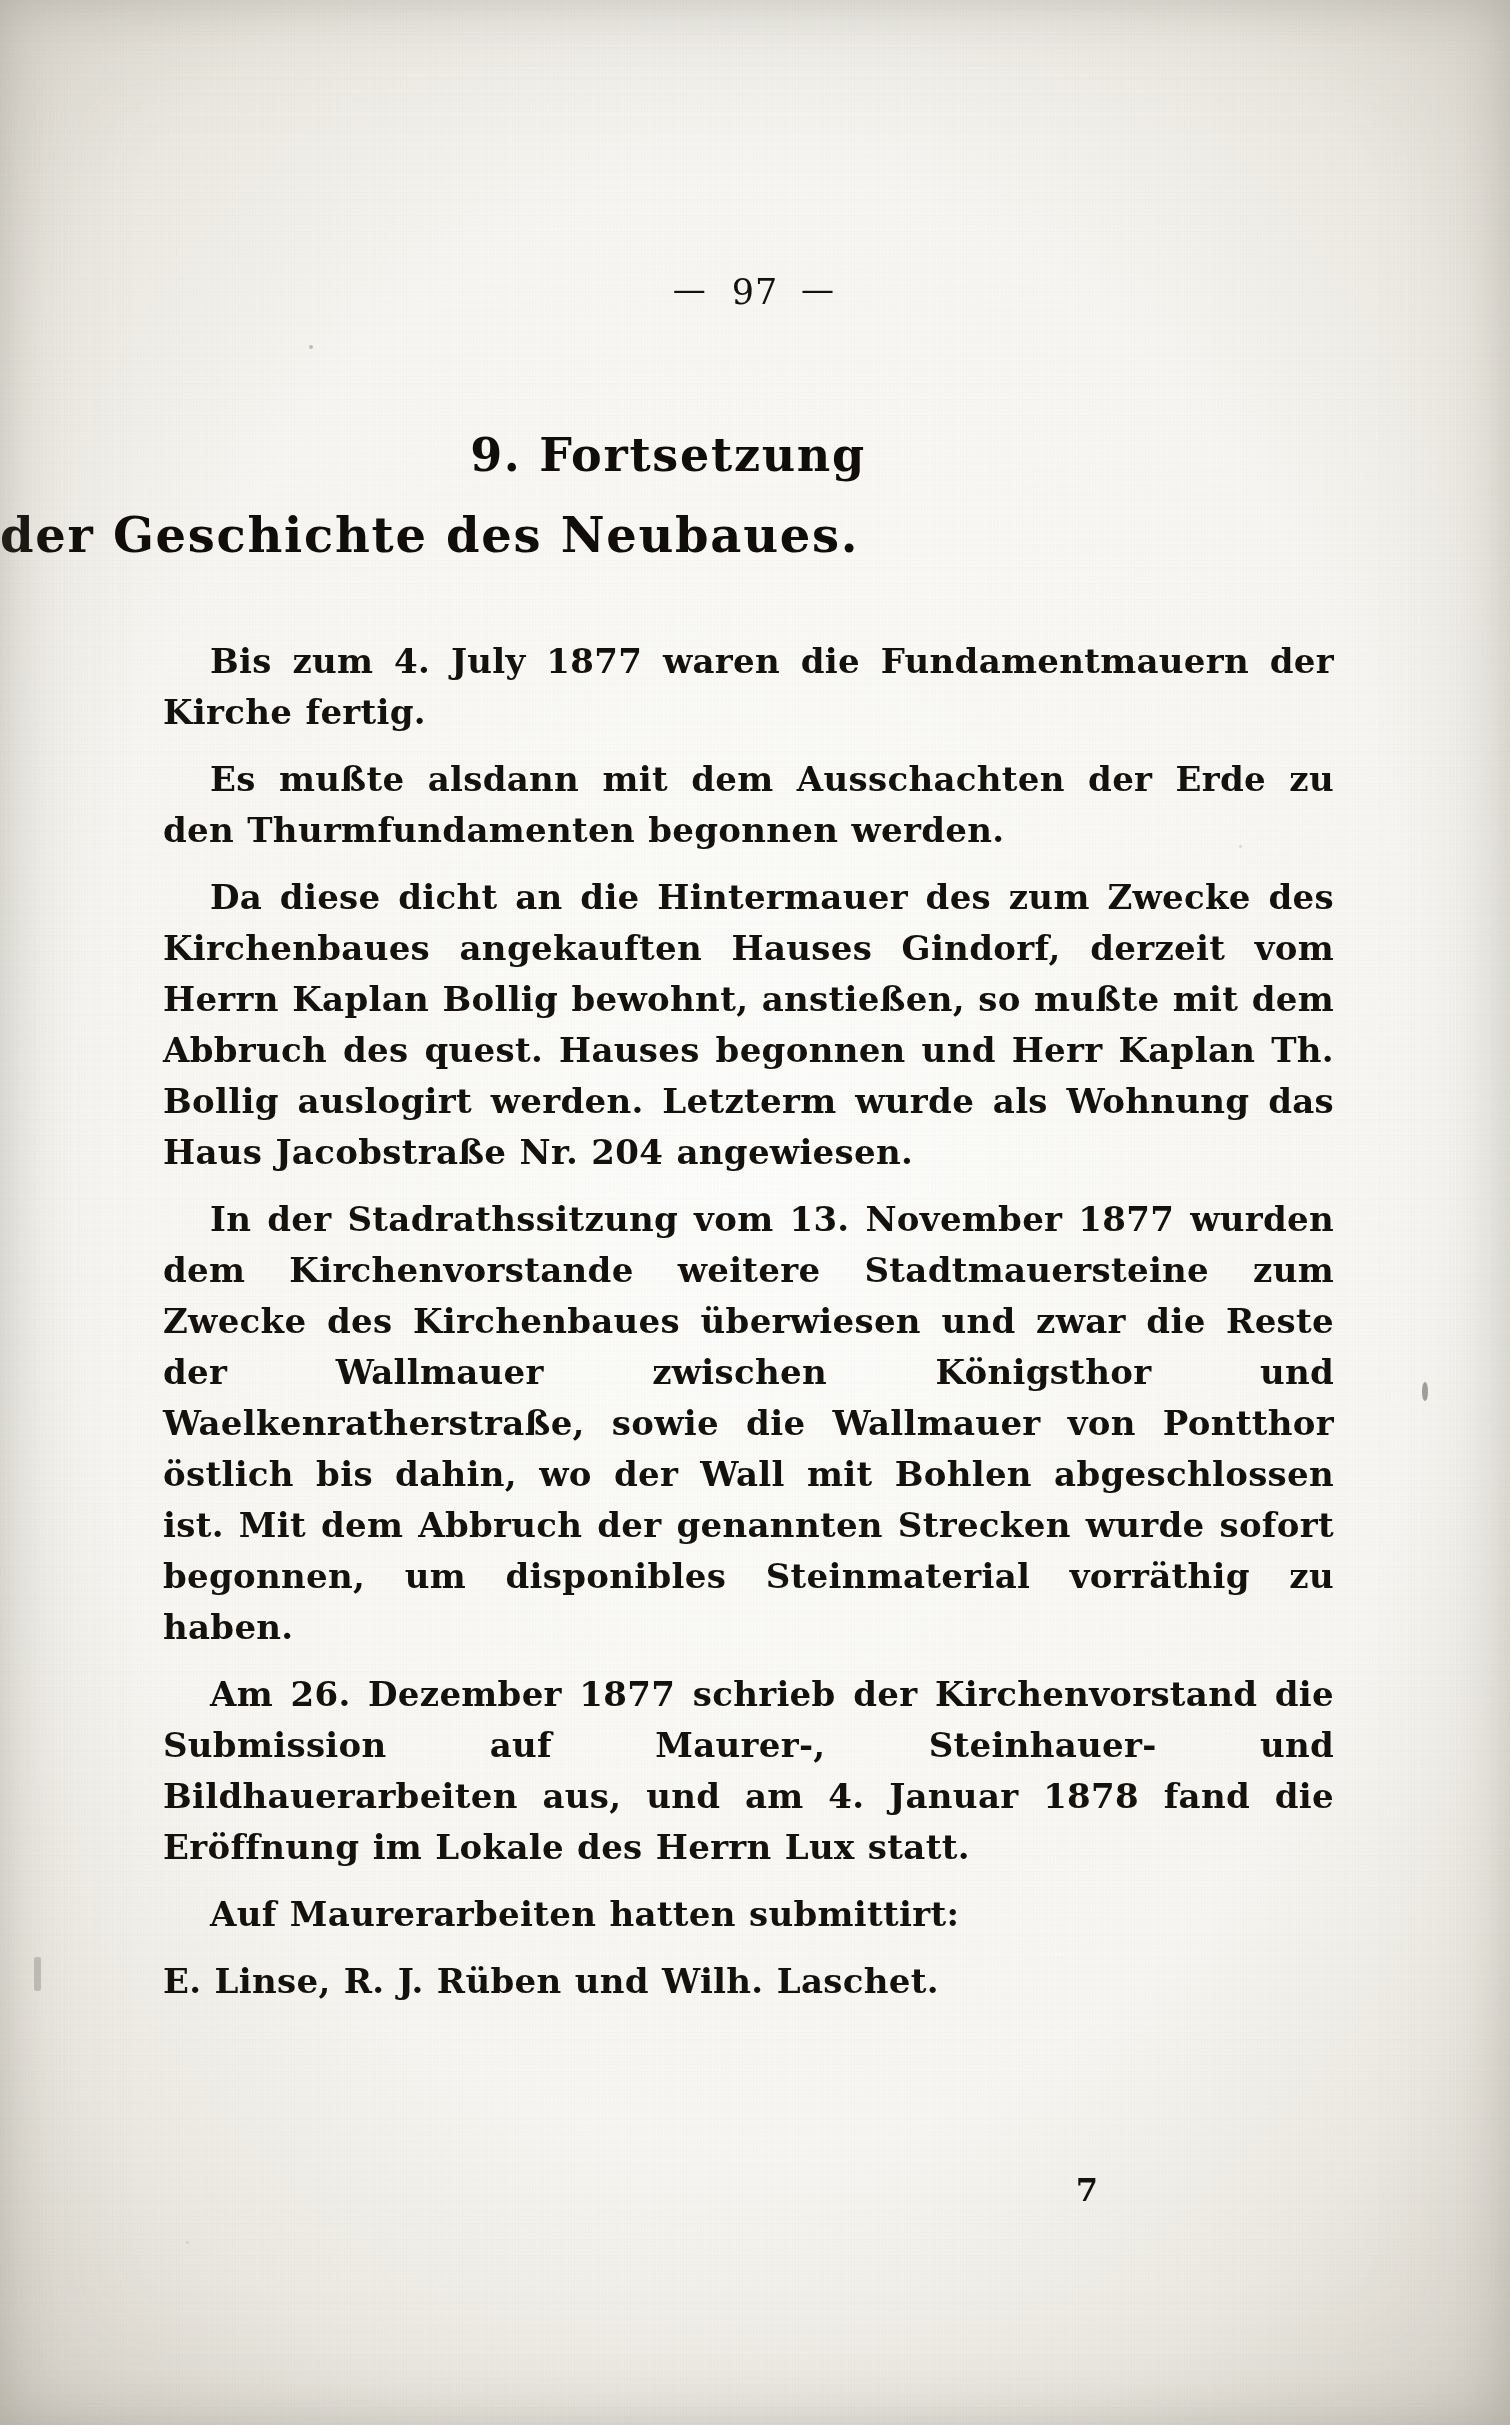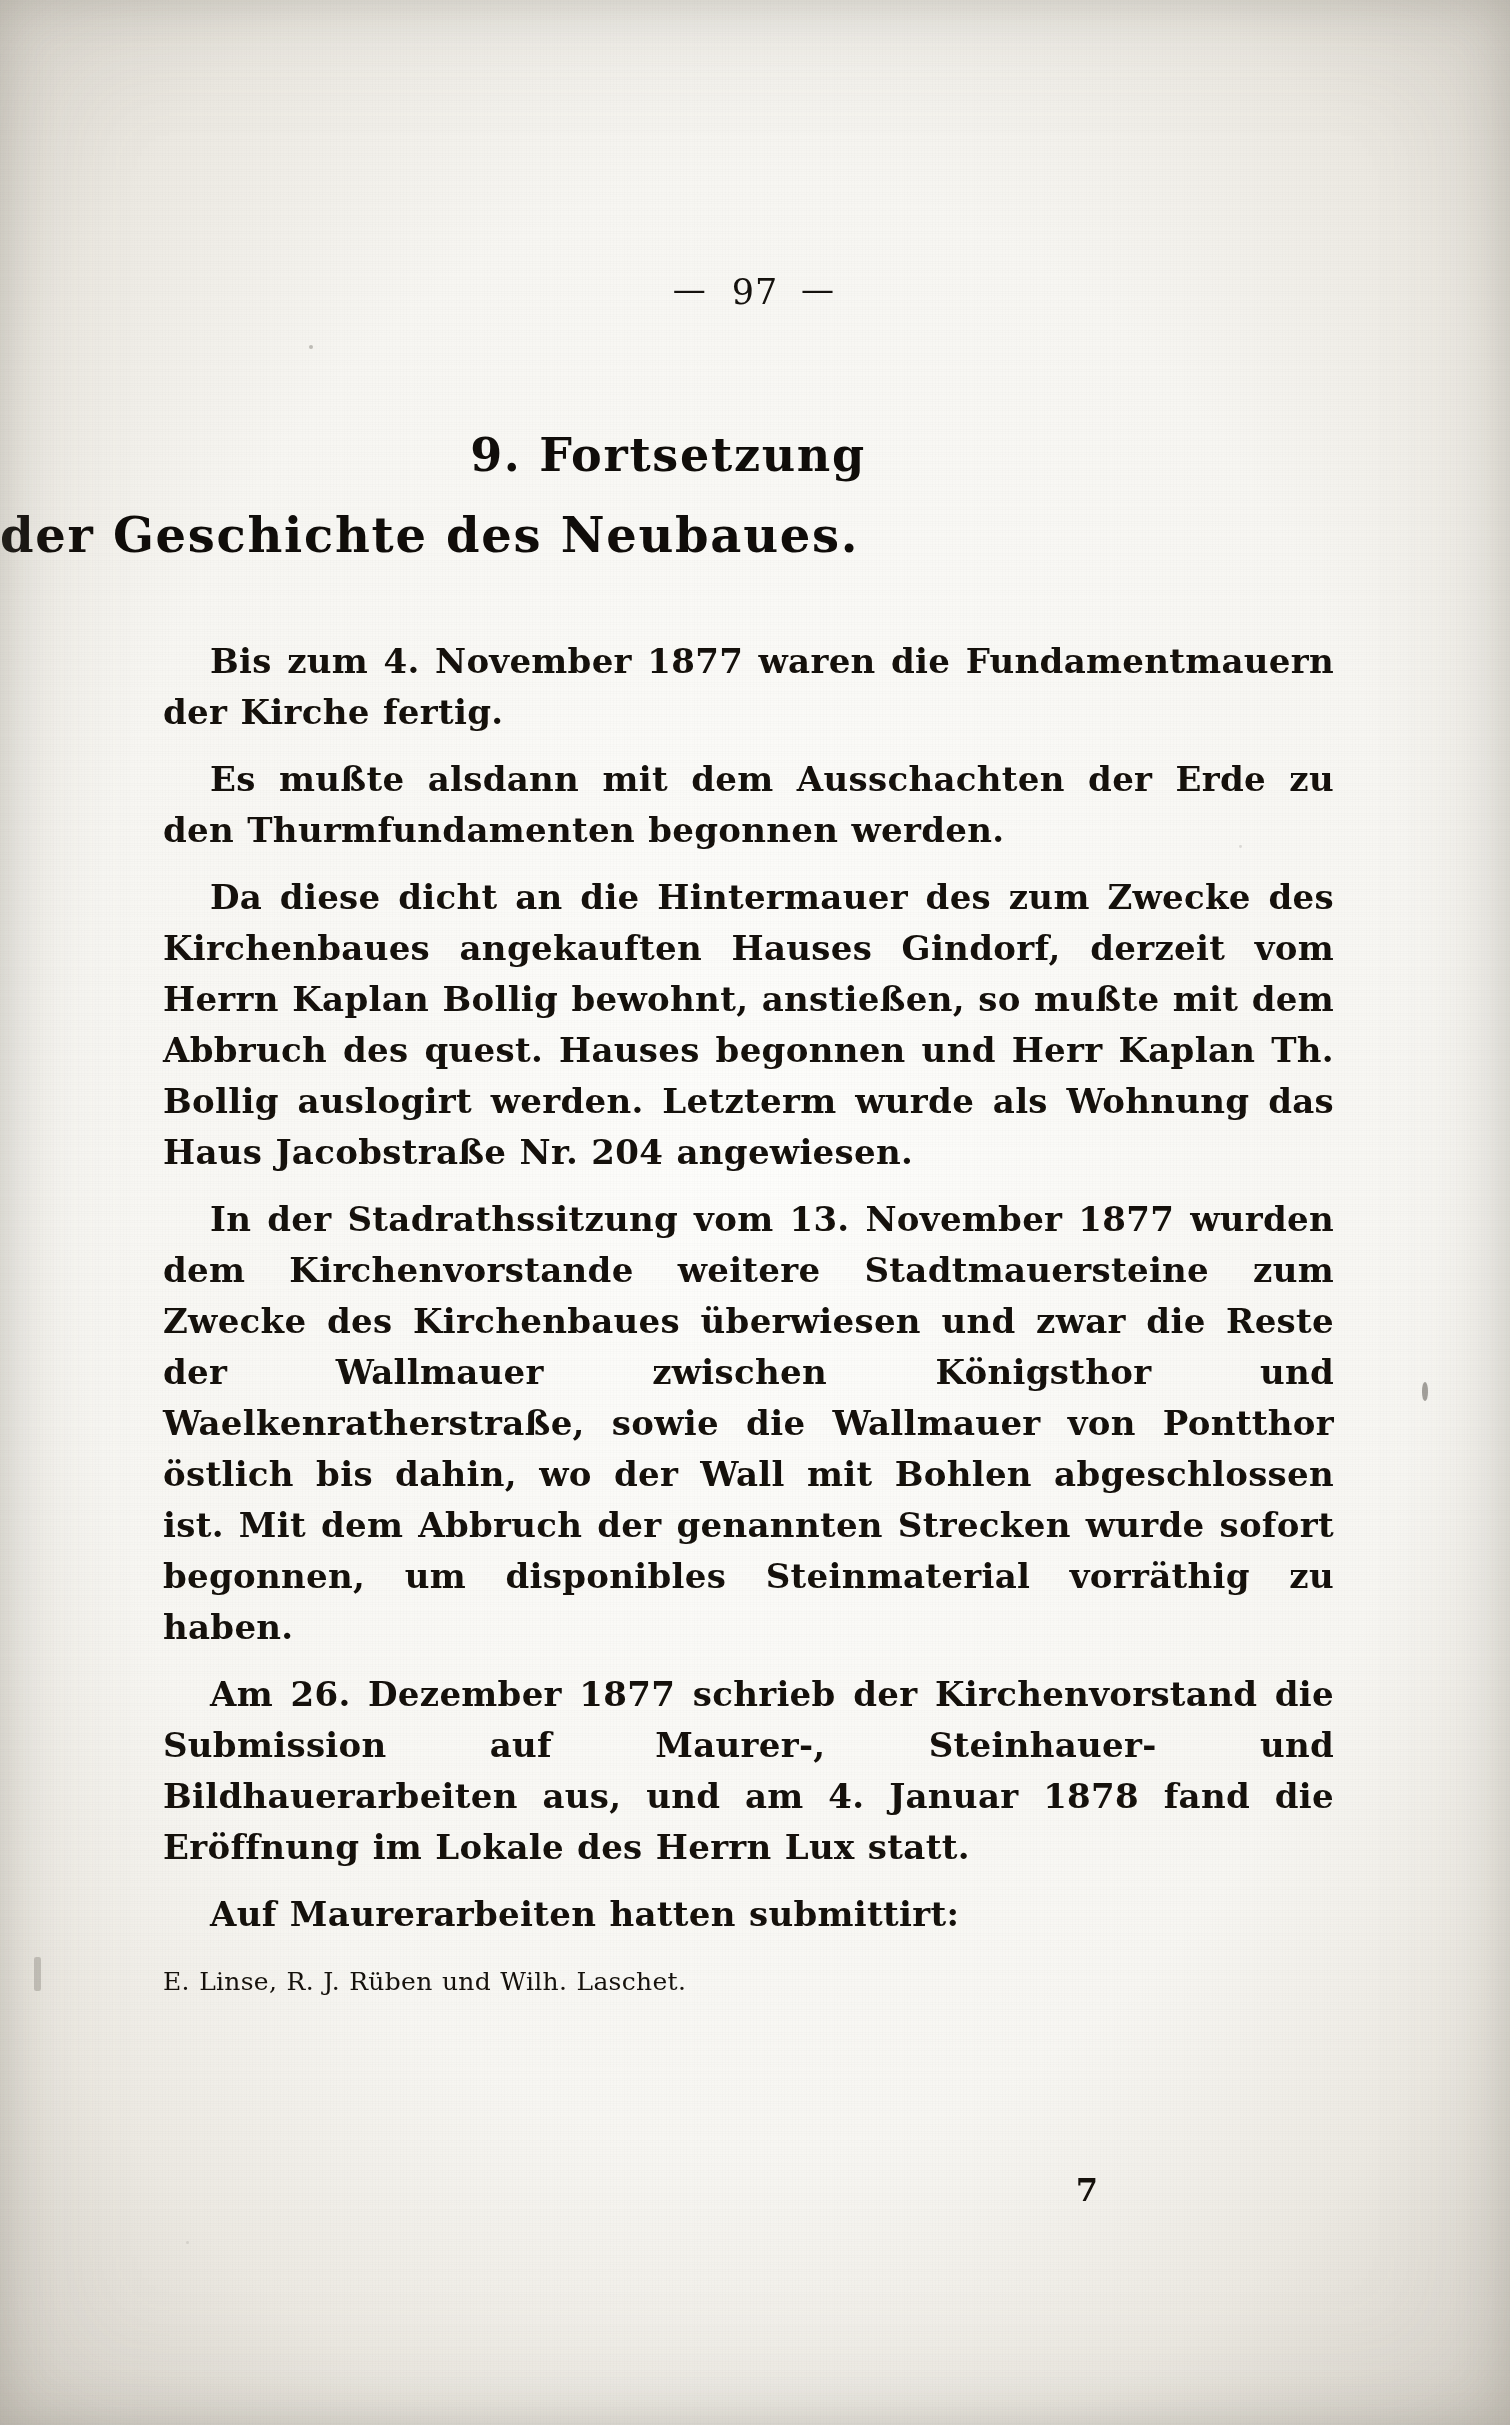--- a/index.html
+++ b/index.html
@@ -122,23 +122,23 @@
     text-justify: inter-word;
     margin: 0 0 0 0;
     text-indent: 47px;
     letter-spacing: 0.3px;
     word-spacing: 1.1px;
   }
   .para + .para { margin-top: 16px; }
 
   .signature {
     font-family: "DejaVu Serif", serif;
-    font-weight: 400;
+    font-weight: 700;
     color: #15110c;
-    font-size: 25px;
+    font-size: 34px;
     line-height: 51px;
     text-indent: 0;
     letter-spacing: 0.3px;
   }
 
   .sheet-sig {
     position: absolute;
     left: 0;
     top: 2171px;
     width: 1510px;
@@ -166,21 +166,21 @@
 <div class="page">
 
   <div class="folio">
     <span class="dash">—</span><span class="num">97</span><span class="dash">—</span>
   </div>
 
   <div class="fraktur title-1">9. Fortsetzung</div>
   <div class="fraktur title-2">der Geschichte des Neubaues.</div>
 
   <div class="body">
-    <p class="para">Bis zum 4. November 1877 waren die Fundamentmauern der Kirche fertig.</p>
+    <p class="para">Bis zum 4. July 1877 waren die Fundamentmauern der Kirche fertig.</p>
     <p class="para">Es mußte alsdann mit dem Ausschachten der Erde zu den Thurmfundamenten begonnen werden.</p>
     <p class="para">Da diese dicht an die Hintermauer des zum Zwecke des Kirchenbaues angekauften Hauses Gindorf, derzeit vom Herrn Kaplan Bollig bewohnt, anstießen, so mußte mit dem Abbruch des quest. Hauses begonnen und Herr Kaplan Th. Bollig auslogirt werden. Letzterm wurde als Wohnung das Haus Jacobstraße Nr. 204 angewiesen.</p>
     <p class="para">In der Stadrathssitzung vom 13. November 1877 wurden dem Kirchenvorstande weitere Stadtmauersteine zum Zwecke des Kirchenbaues überwiesen und zwar die Reste der Wallmauer zwischen Königsthor und Waelkenratherstraße, sowie die Wallmauer von Pontthor östlich bis dahin, wo der Wall mit Bohlen abgeschlossen ist. Mit dem Abbruch der genannten Strecken wurde sofort begonnen, um disponibles Steinmaterial vorräthig zu haben.</p>
     <p class="para">Am 26. Dezember 1877 schrieb der Kirchenvorstand die Submission auf Maurer-, Steinhauer- und Bildhauerarbeiten aus, und am 4. Januar 1878 fand die Eröffnung im Lokale des Herrn Lux statt.</p>
     <p class="para">Auf Maurerarbeiten hatten submittirt:</p>
     <p class="para signature">E. Linse, R. J. Rüben und Wilh. Laschet.</p>
   </div>
 
   <div class="sheet-sig"><span>7</span></div>
 

